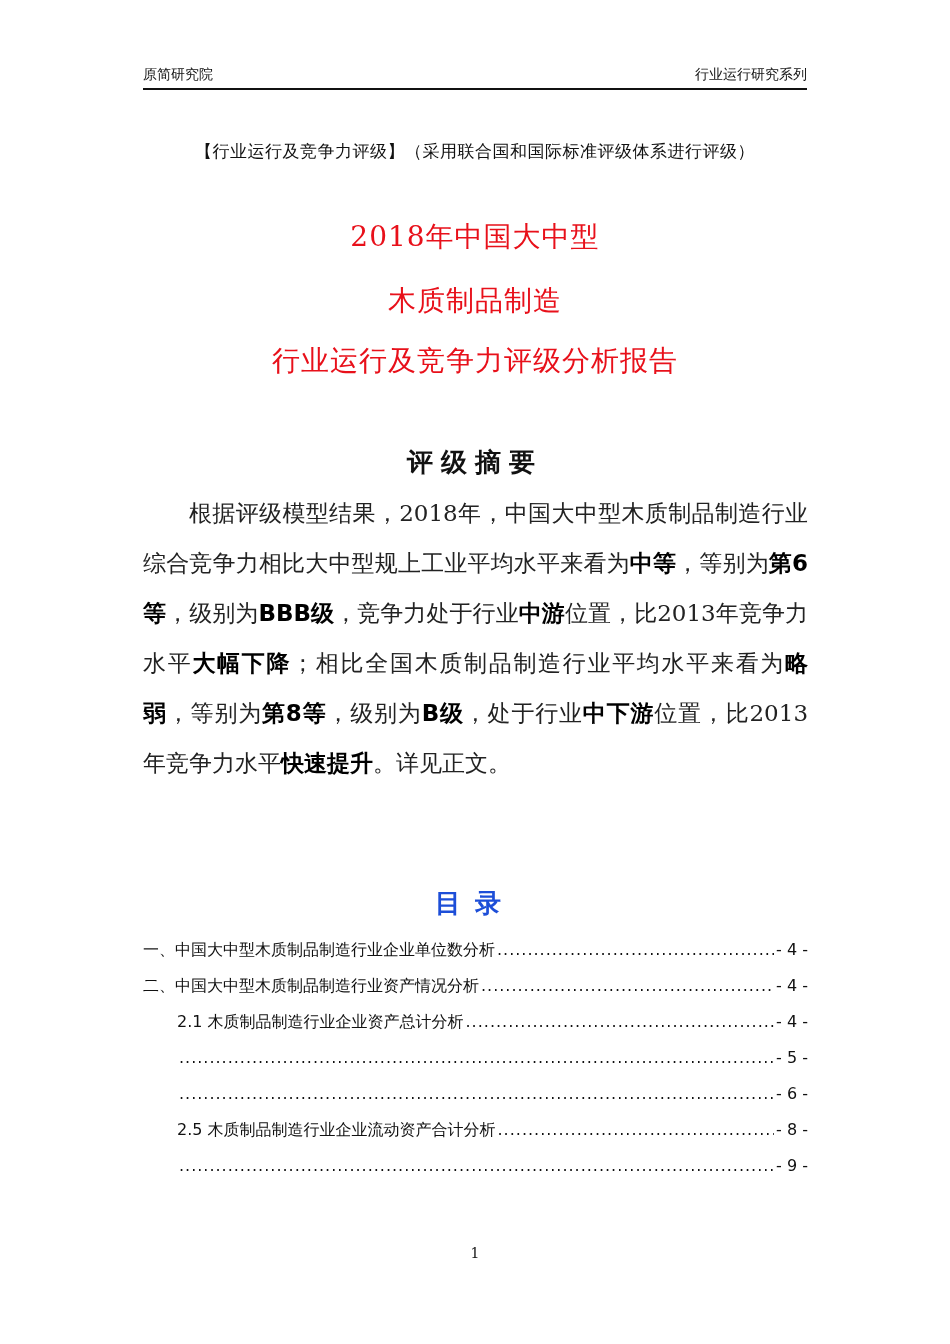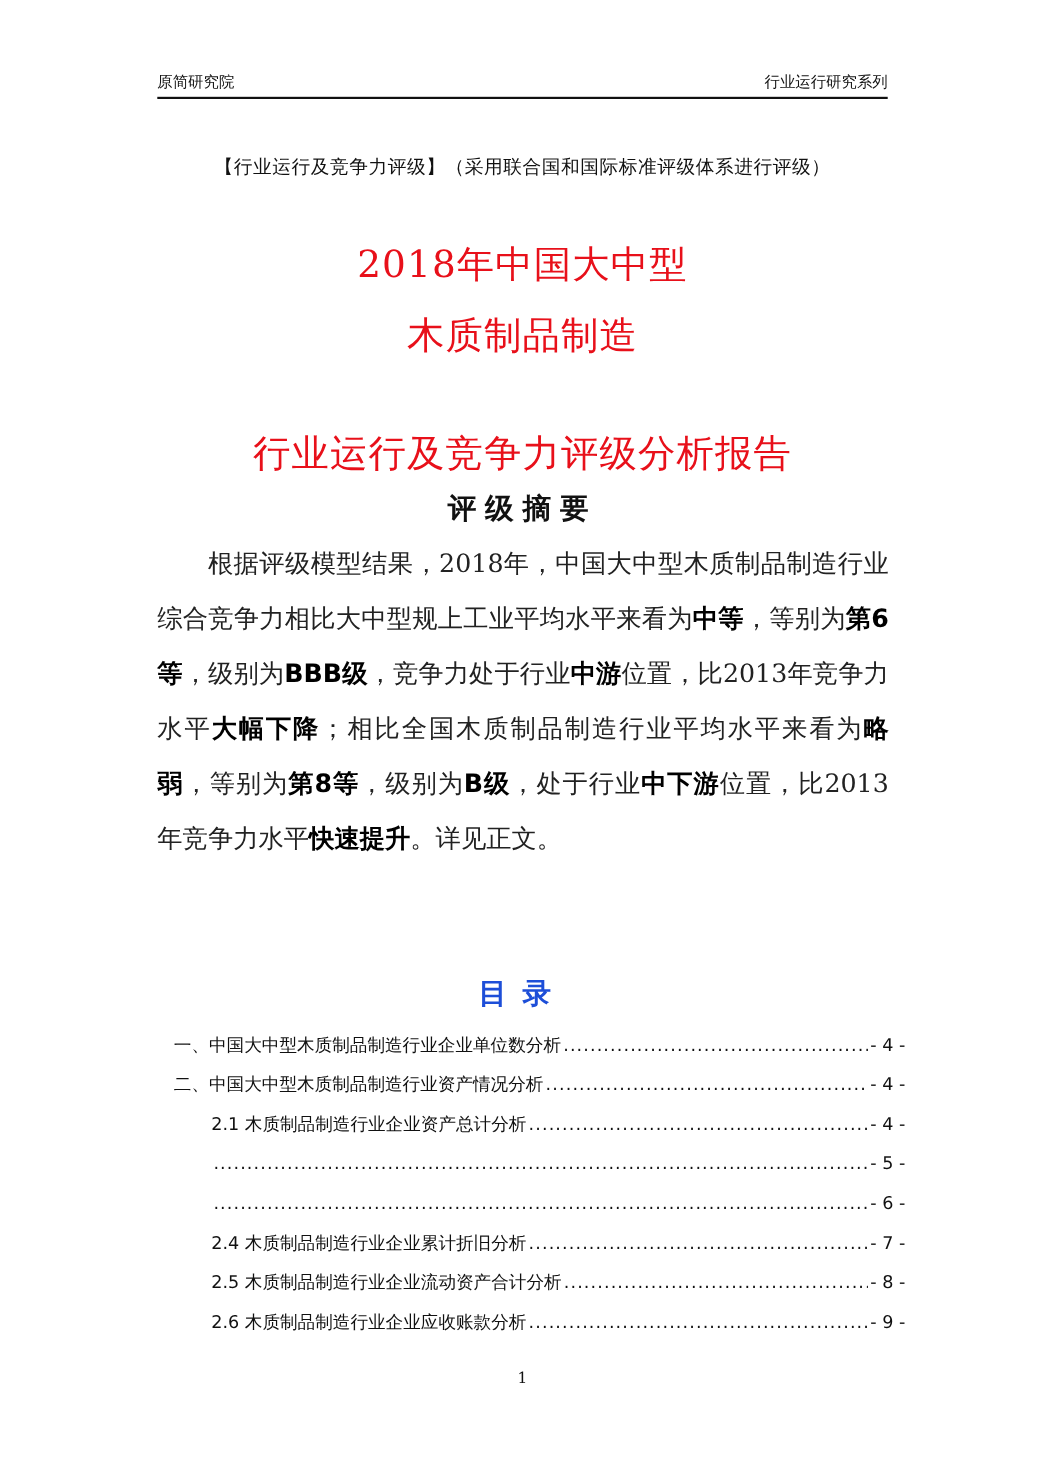--- a/index.html
+++ b/index.html
@@ -6,33 +6,33 @@
   body { width: 950px; height: 1344px; position: relative; overflow: hidden;
          font-family: "DejaVu Serif", "Liberation Serif", serif; color: #111; }
   .header { position: absolute; left: 143px; right: 143px; top: 66px; height: 22px;
             font-family: "DejaVu Sans", "Liberation Sans", sans-serif; font-size: 14px; color: #111; }
   .header .left { position: absolute; left: 0; top: 0; }
   .header .right { position: absolute; right: 0; top: 0; }
   .header-rule { position: absolute; left: 143px; right: 143px; top: 88px; height: 2px; background: #111; }
   .tagline { position: absolute; left: 143px; right: 143px; top: 140px; text-align: center;
              font-size: 17px; font-family: Liberation Mono, monospace; letter-spacing: 0.5px; }
   .title { position: absolute; left: 0; right: 0; text-align: center; color: #e8101a;
-           font-size: 34px; font-family: "DejaVu Serif", "Liberation Serif", serif; letter-spacing: 1px; }
-  .t1 { top: 218px; } .t2 { top: 282px; } .t3 { top: 342px; margin-top: 48px; }
+           font-size: 28px; font-family: "DejaVu Serif", "Liberation Serif", serif; letter-spacing: 1px; }
+  .t1 { top: 218px; } .t2 { top: 282px; } .t3 { top: 342px; }
   .summary-heading { position: absolute; left: 0; right: 0; top: 445px; text-align: center;
                      font-size: 26px; font-weight: bold; letter-spacing: 8px;
                      font-family: "DejaVu Sans", "Liberation Sans", sans-serif; }
   .summary { position: absolute; left: 143px; width: 665px; top: 488px;
              font-size: 23px; line-height: 50px; text-align: justify; text-indent: 46px;
              font-family: "DejaVu Serif", "Liberation Serif", serif; color: #222; }
   .summary b { font-family: "DejaVu Sans", "Liberation Sans", sans-serif; color: #000; }
   .toc-heading { position: absolute; left: 0; right: 0; top: 886px; text-align: center;
                  color: #1d4ed8; font-size: 26px; font-weight: bold; letter-spacing: 14px;
                  font-family: Liberation Mono, monospace; }
-  .toc { position: absolute; left: 143px; width: 665px; top: 940px; margin-left: 15px; }
+  .toc { position: absolute; left: 143px; width: 665px; top: 940px; }
   .toc-item { display: flex; align-items: baseline; height: 36px; font-size: 16px;
               font-family: "DejaVu Sans", "Liberation Sans", sans-serif; color: #111; cursor: pointer; }
   .toc-item.sub { padding-left: 34px; }
   .toc-item .label { white-space: nowrap; }
   .toc-item .dots { flex: 1; overflow: hidden; white-space: nowrap; margin: 0 2px; }
   .toc-item .dots::before { content: "........................................................................................................................................................"; letter-spacing: 1px; }
   .toc-item .page { white-space: nowrap; }
   .page-number { position: absolute; left: 0; right: 0; top: 1245px; text-align: center; font-size: 14px; }
 </style>
 </head>
@@ -76,29 +76,23 @@
   </div>
   <div class="toc-item sub">
     <span class="dots"></span>
     <span class="page">- 5 -</span>
   </div>
   <div class="toc-item sub">
     <span class="dots"></span>
     <span class="page">- 6 -</span>
   </div>
   <div class="toc-item sub">
-    <span class="label">2.4 木质制品制造行业企业累计折旧分析</span>
-    <span class="dots"></span>
-    <span class="page">- 7 -</span>
-  </div>
-  <div class="toc-item sub">
     <span class="label">2.5 木质制品制造行业企业流动资产合计分析</span>
     <span class="dots"></span>
     <span class="page">- 8 -</span>
   </div>
   <div class="toc-item sub">
-    <span class="label">2.6 木质制品制造行业企业应收账款分析</span>
     <span class="dots"></span>
     <span class="page">- 9 -</span>
   </div>
 </div>
 
 <div class="page-number">1</div>
 
 </body></html>

